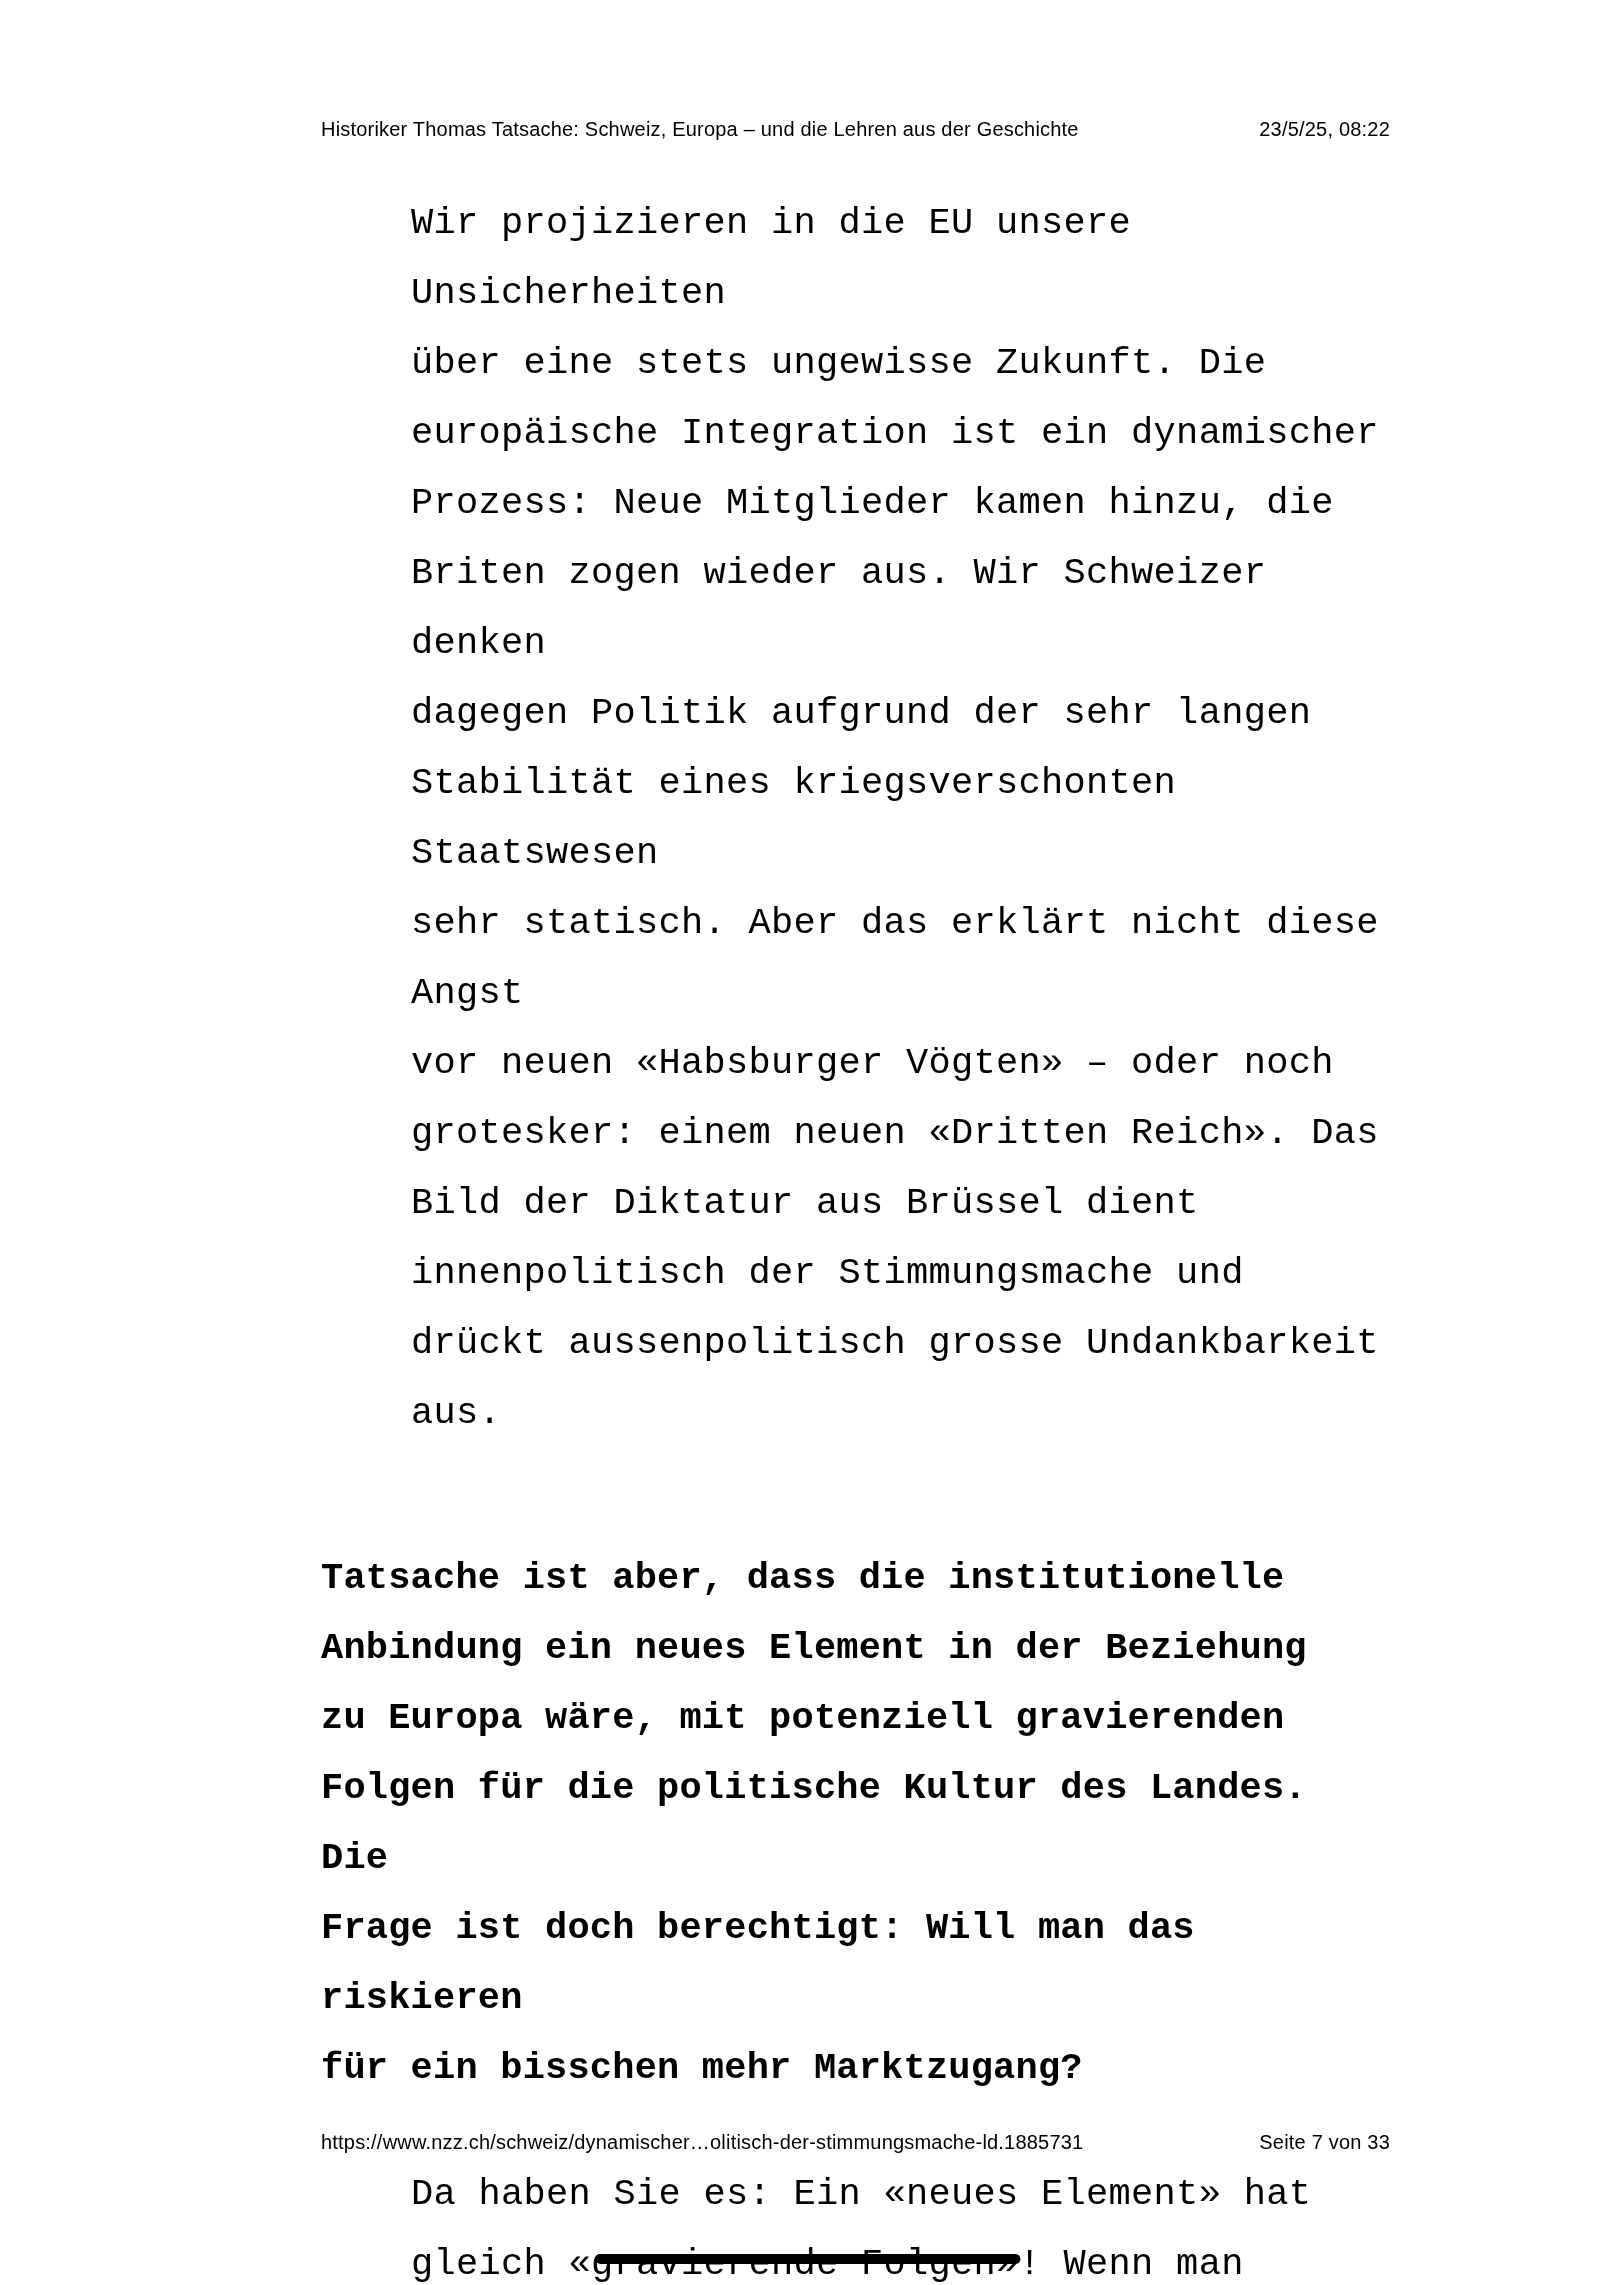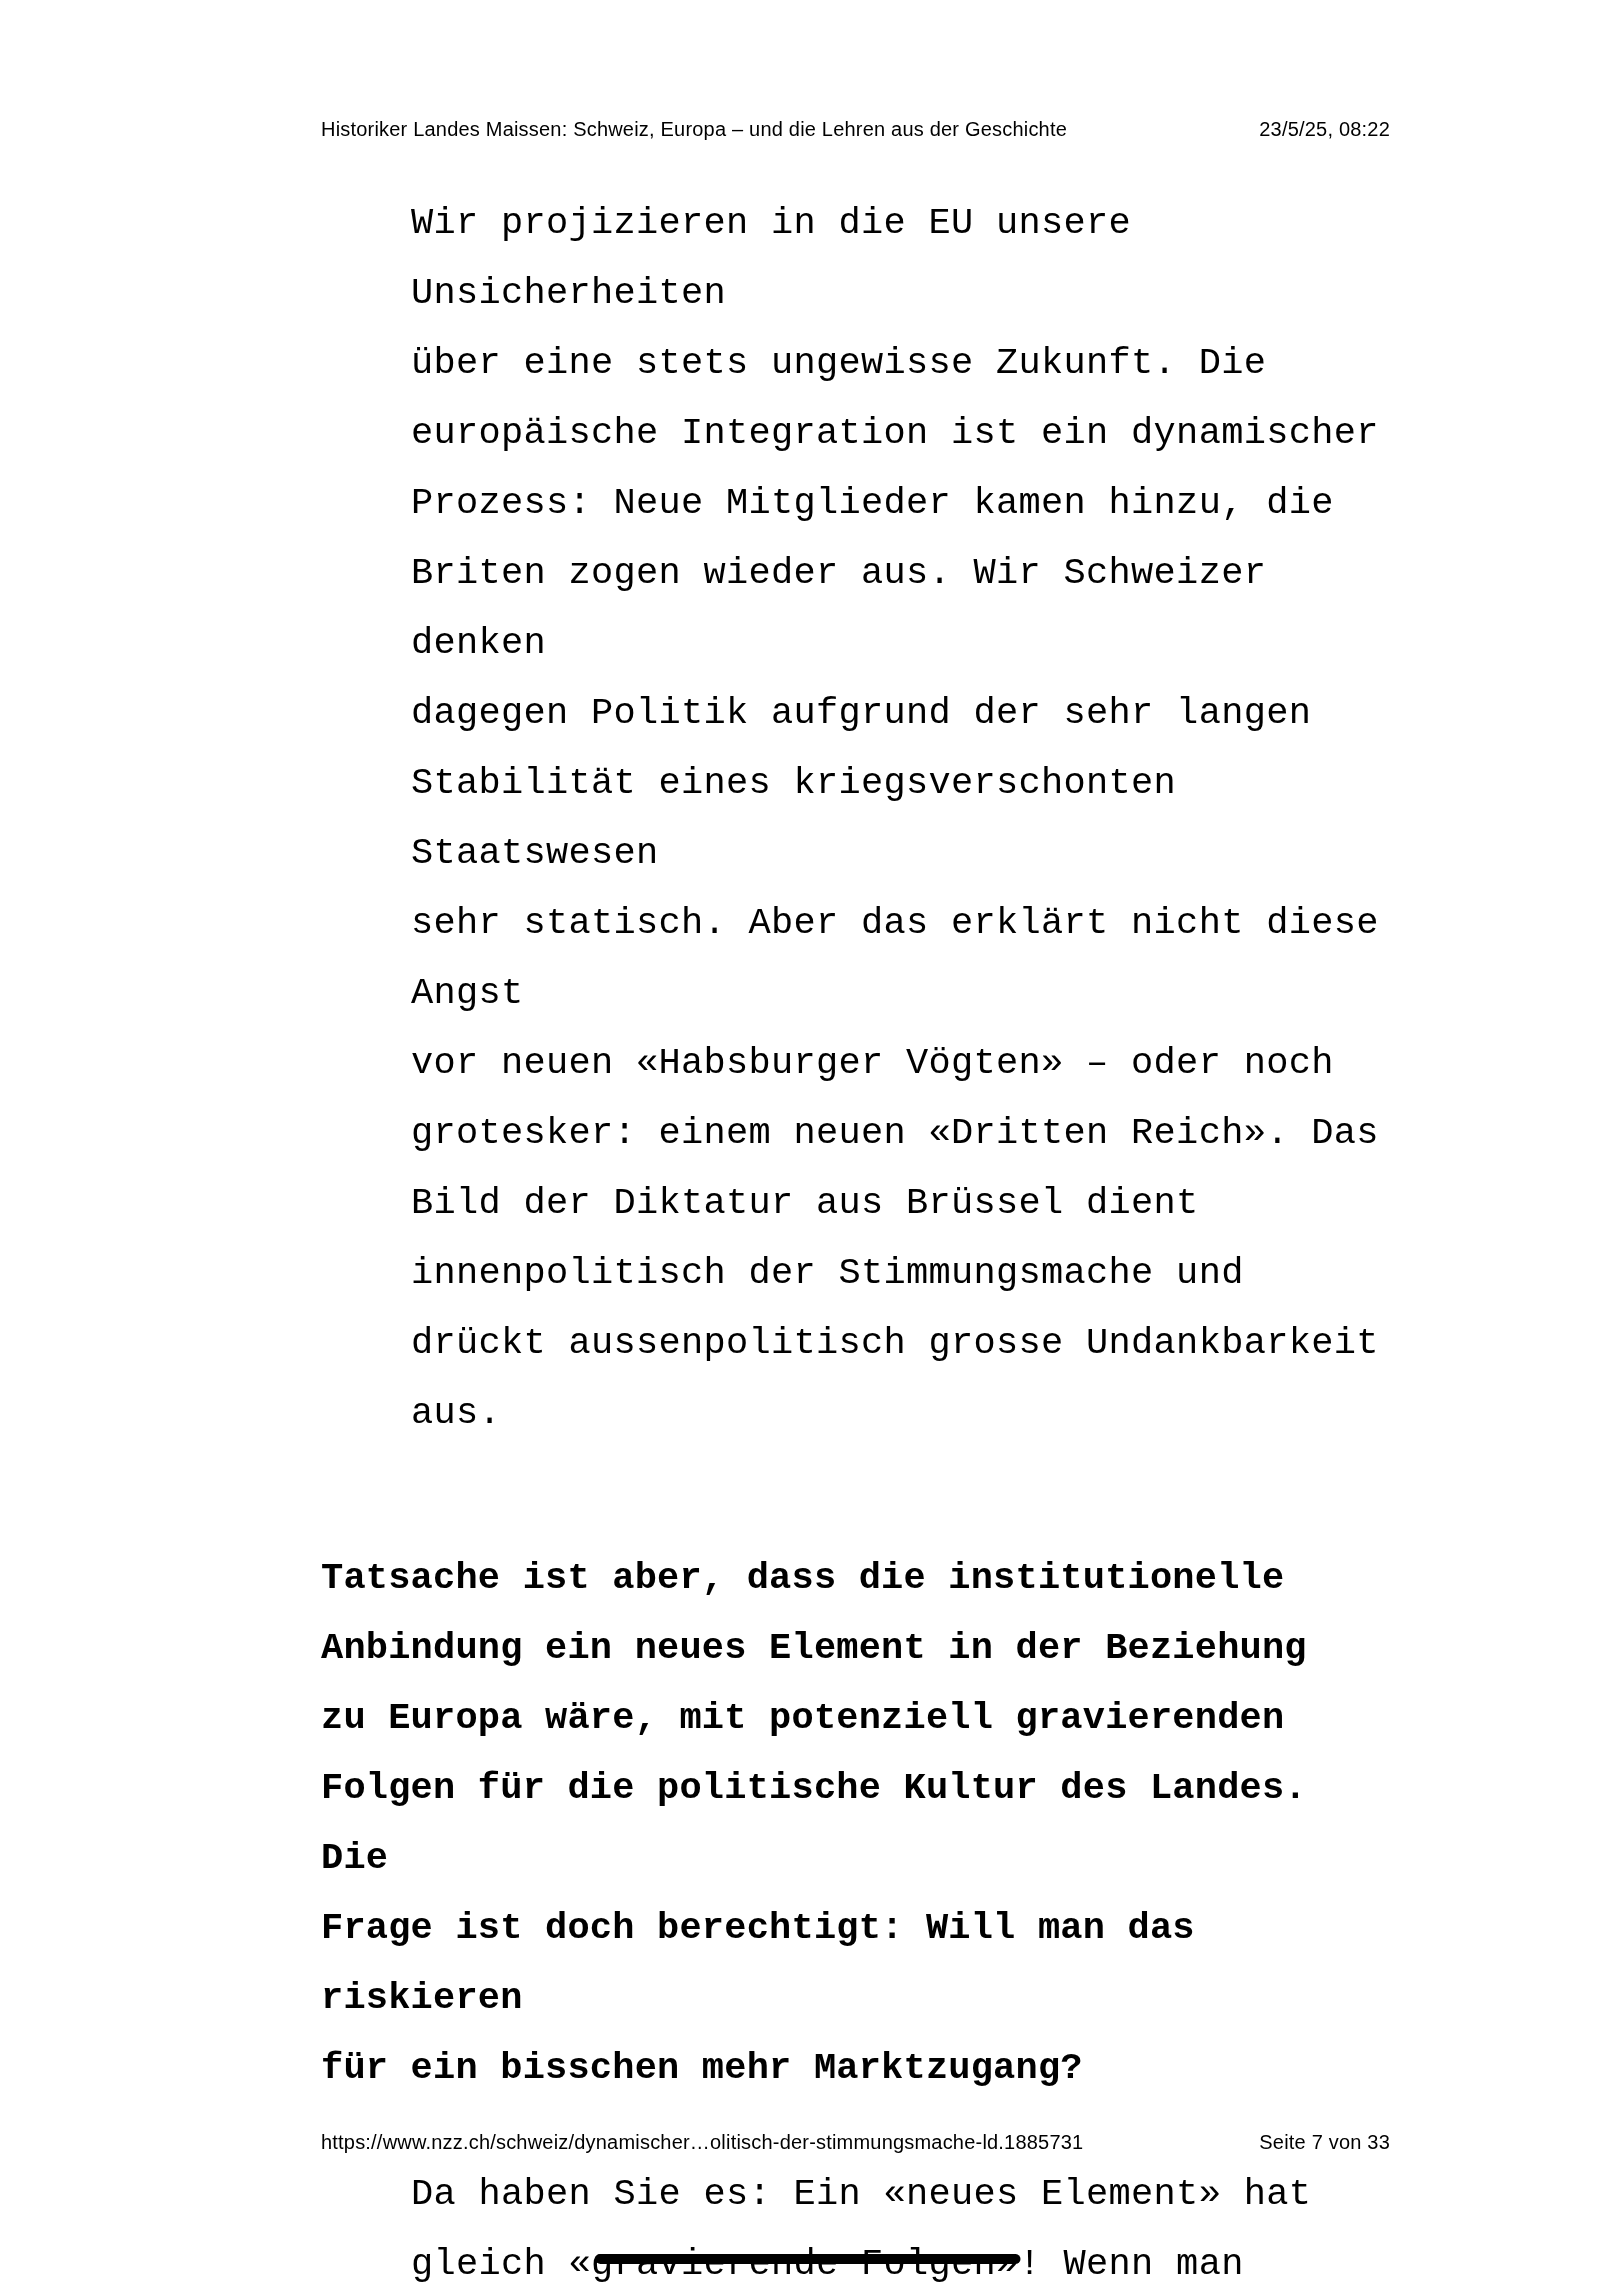--- a/index.html
+++ b/index.html
@@ -67,21 +67,21 @@
     border-radius: 5.4px;
     background: #000000;
   }
 </style>
 </head>
 <body>
 
 <div class="page">
 
   <div class="running header">
-    <span class="left">Historiker Landes Maissen: Schweiz, Europa – und die Lehren aus der Geschichte</span>
+    <span class="left">Historiker Thomas Tatsache: Schweiz, Europa – und die Lehren aus der Geschichte</span>
     <span class="right">23/5/25, 08:22</span>
   </div>
 
   <div class="content">
     <p class="para quote p1">Wir projizieren in die EU unsere Unsicherheiten
 über eine stets ungewisse Zukunft. Die
 europäische Integration ist ein dynamischer
 Prozess: Neue Mitglieder kamen hinzu, die
 Briten zogen wieder aus. Wir Schweizer denken
 dagegen Politik aufgrund der sehr langen

